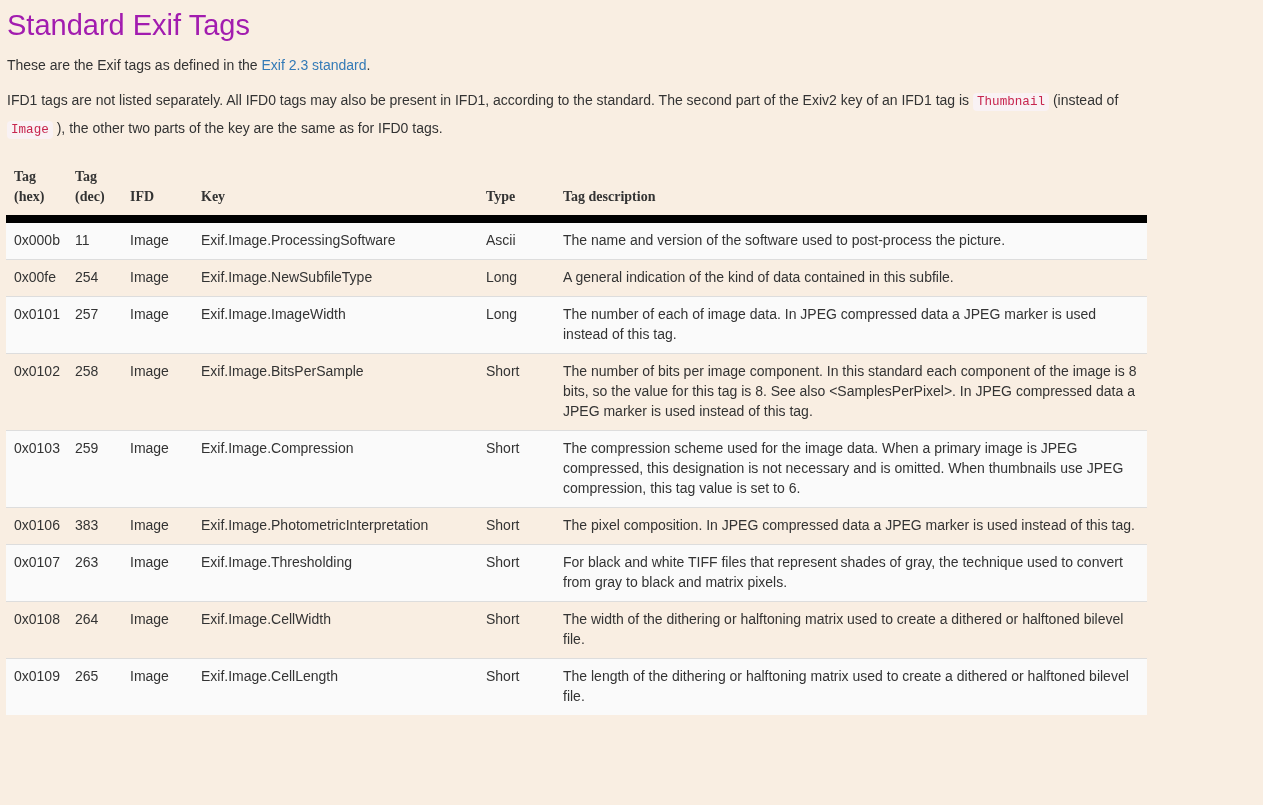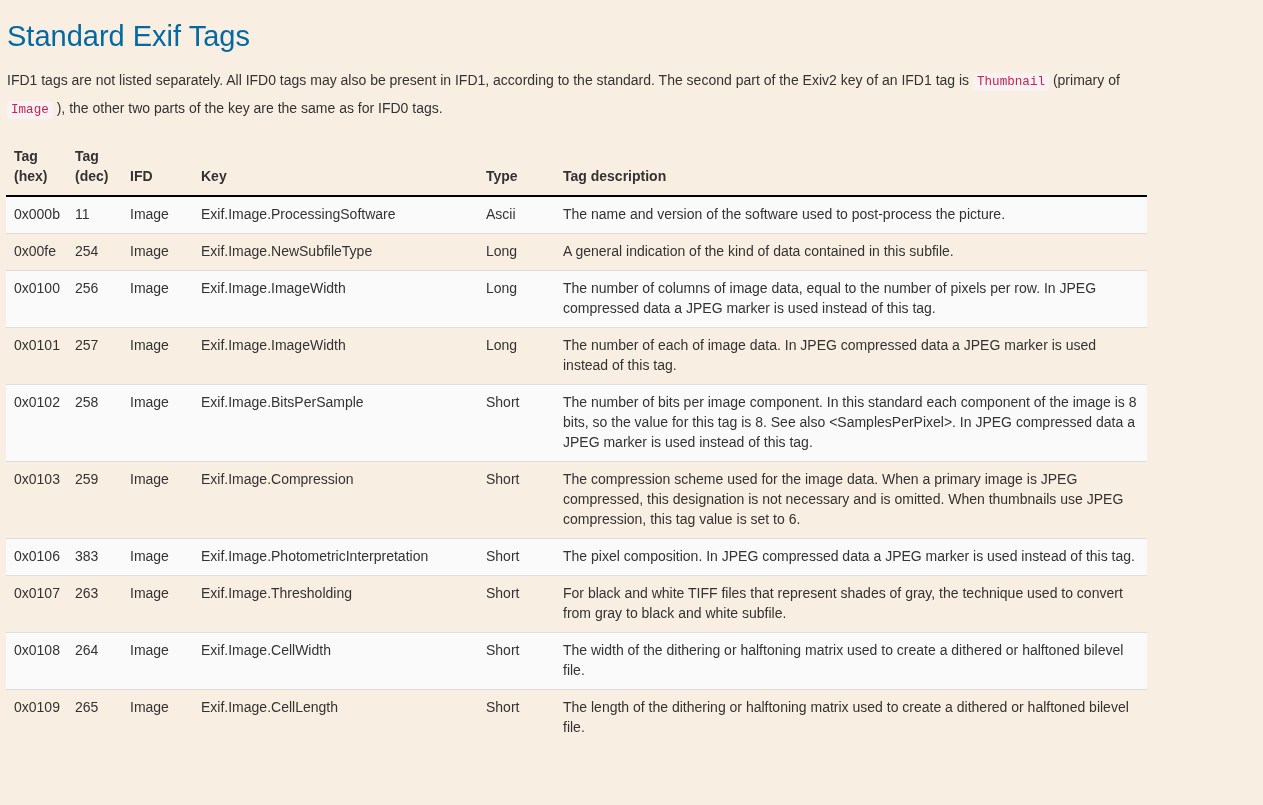--- a/index.html
+++ b/index.html
@@ -14,23 +14,23 @@
   }
   body { min-height: 805px; width: 1263px; overflow: hidden; }
   .page {
     padding: 2px 10px 0 6px;
     box-sizing: border-box;
   }
   h1.page-title {
     font-size: 29px;
     font-weight: 400;
     line-height: 1.1;
-    margin: 19px 0 14px;
+    margin: 8px 0 14px;
     padding-left: 1px;
-    color: #0369a1;
+    color: #a21caf;
   }
   p { margin: 0 0 11px; padding-left: 1px; }
   p.note { line-height: 26px; margin-bottom: 6px; max-width: 1131px; }
   a.std-link { color: #337ab7; text-decoration: none; cursor: pointer; }
   code.chip {
     font-family: "Liberation Mono", "DejaVu Sans Mono", monospace;
     font-size: 12.6px;
     color: #c7254e;
     background-color: #f9f2f4;
     padding: 2px 4px;
@@ -46,42 +46,44 @@
     background: transparent;
   }
   .exif-table th, .exif-table td {
     text-align: left;
     vertical-align: top;
     padding: 8px;
     line-height: 1.42857;
   }
   .exif-table thead th {
     vertical-align: bottom;
-    border-bottom: 2px solid #000000;
+    border-bottom: 8px solid #000000;
     font-weight: bold;
+    font-family: Liberation Serif, serif;
   }
   .exif-table tbody td { border-top: 1px solid #ddd; }
   .exif-table tbody tr:nth-child(odd) { background-color: #fafafa; }
   .exif-table tbody tr:nth-child(even) { background-color: transparent; }
   col.c-hex  { width: 61px; }
   col.c-dec  { width: 55px; }
   col.c-ifd  { width: 71px; }
   col.c-key  { width: 285px; }
   col.c-type { width: 77px; }
   col.c-desc { width: auto; }
 </style>
 </head>
 <body>
 
 <div class="page">
 
   <h1 class="page-title">Standard Exif Tags</h1>
 
+  <p><span>These are the Exif tags as defined in the </span><a class="std-link">Exif 2.3 standard</a><span>.</span></p>
 
-  <p class="note"><span>IFD1 tags are not listed separately. All IFD0 tags may also be present in IFD1, according to the standard. The second part of the Exiv2 key of an IFD1 tag is </span><code class="chip">Thumbnail</code><span> (primary of </span><code class="chip">Image</code><span> ), the other two parts of the key are the same as for IFD0 tags.</span></p>
+  <p class="note"><span>IFD1 tags are not listed separately. All IFD0 tags may also be present in IFD1, according to the standard. The second part of the Exiv2 key of an IFD1 tag is </span><code class="chip">Thumbnail</code><span> (instead of </span><code class="chip">Image</code><span> ), the other two parts of the key are the same as for IFD0 tags.</span></p>
 
   <table class="exif-table">
     <colgroup>
       <col class="c-hex">
         <col class="c-dec">
         <col class="c-ifd">
       <col class="c-key">
         <col class="c-type">
         <col class="c-desc">
     </colgroup>
@@ -104,28 +106,20 @@
           <td>Ascii</td>
           <td>The name and version of the software used to post-process the picture.</td>
         </tr>
         <tr>
           <td>0x00fe</td>
           <td>254</td>
           <td>Image</td>
           <td>Exif.Image.NewSubfileType</td>
           <td>Long</td>
           <td>A general indication of the kind of data contained in this subfile.</td>
-        </tr>
-        <tr>
-          <td>0x0100</td>
-          <td>256</td>
-          <td>Image</td>
-          <td>Exif.Image.ImageWidth</td>
-          <td>Long</td>
-          <td>The number of columns of image data, equal to the number of pixels per row. In JPEG compressed data a JPEG marker is used instead of this tag.</td>
         </tr>
         <tr>
           <td>0x0101</td>
           <td>257</td>
           <td>Image</td>
           <td>Exif.Image.ImageWidth</td>
           <td>Long</td>
           <td>The number of each of image data. In JPEG compressed data a JPEG marker is used instead of this tag.</td>
         </tr>
         <tr>
@@ -151,21 +145,21 @@
           <td>Exif.Image.PhotometricInterpretation</td>
           <td>Short</td>
           <td>The pixel composition. In JPEG compressed data a JPEG marker is used instead of this tag.</td>
         </tr>
         <tr>
           <td>0x0107</td>
           <td>263</td>
           <td>Image</td>
           <td>Exif.Image.Thresholding</td>
           <td>Short</td>
-          <td>For black and white TIFF files that represent shades of gray, the technique used to convert from gray to black and white subfile.</td>
+          <td>For black and white TIFF files that represent shades of gray, the technique used to convert from gray to black and matrix pixels.</td>
         </tr>
         <tr>
           <td>0x0108</td>
           <td>264</td>
           <td>Image</td>
           <td>Exif.Image.CellWidth</td>
           <td>Short</td>
           <td>The width of the dithering or halftoning matrix used to create a dithered or halftoned bilevel file.</td>
         </tr>
         <tr>

